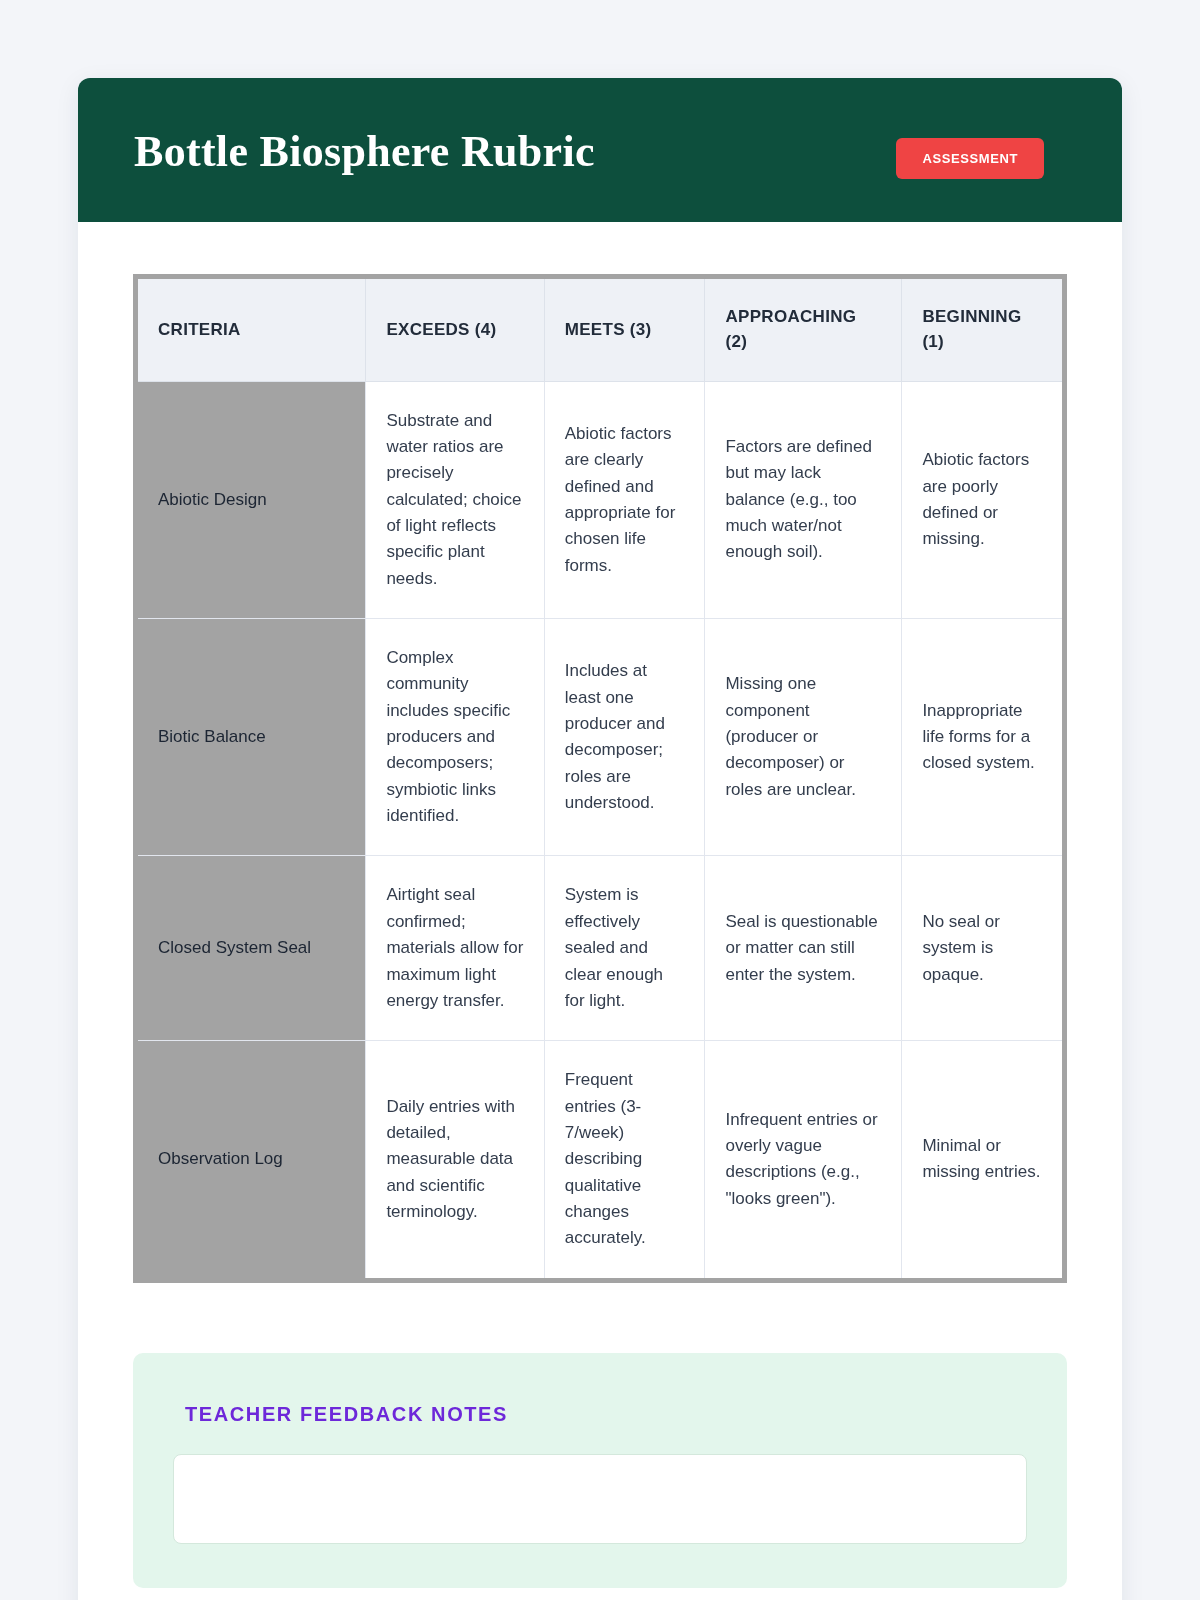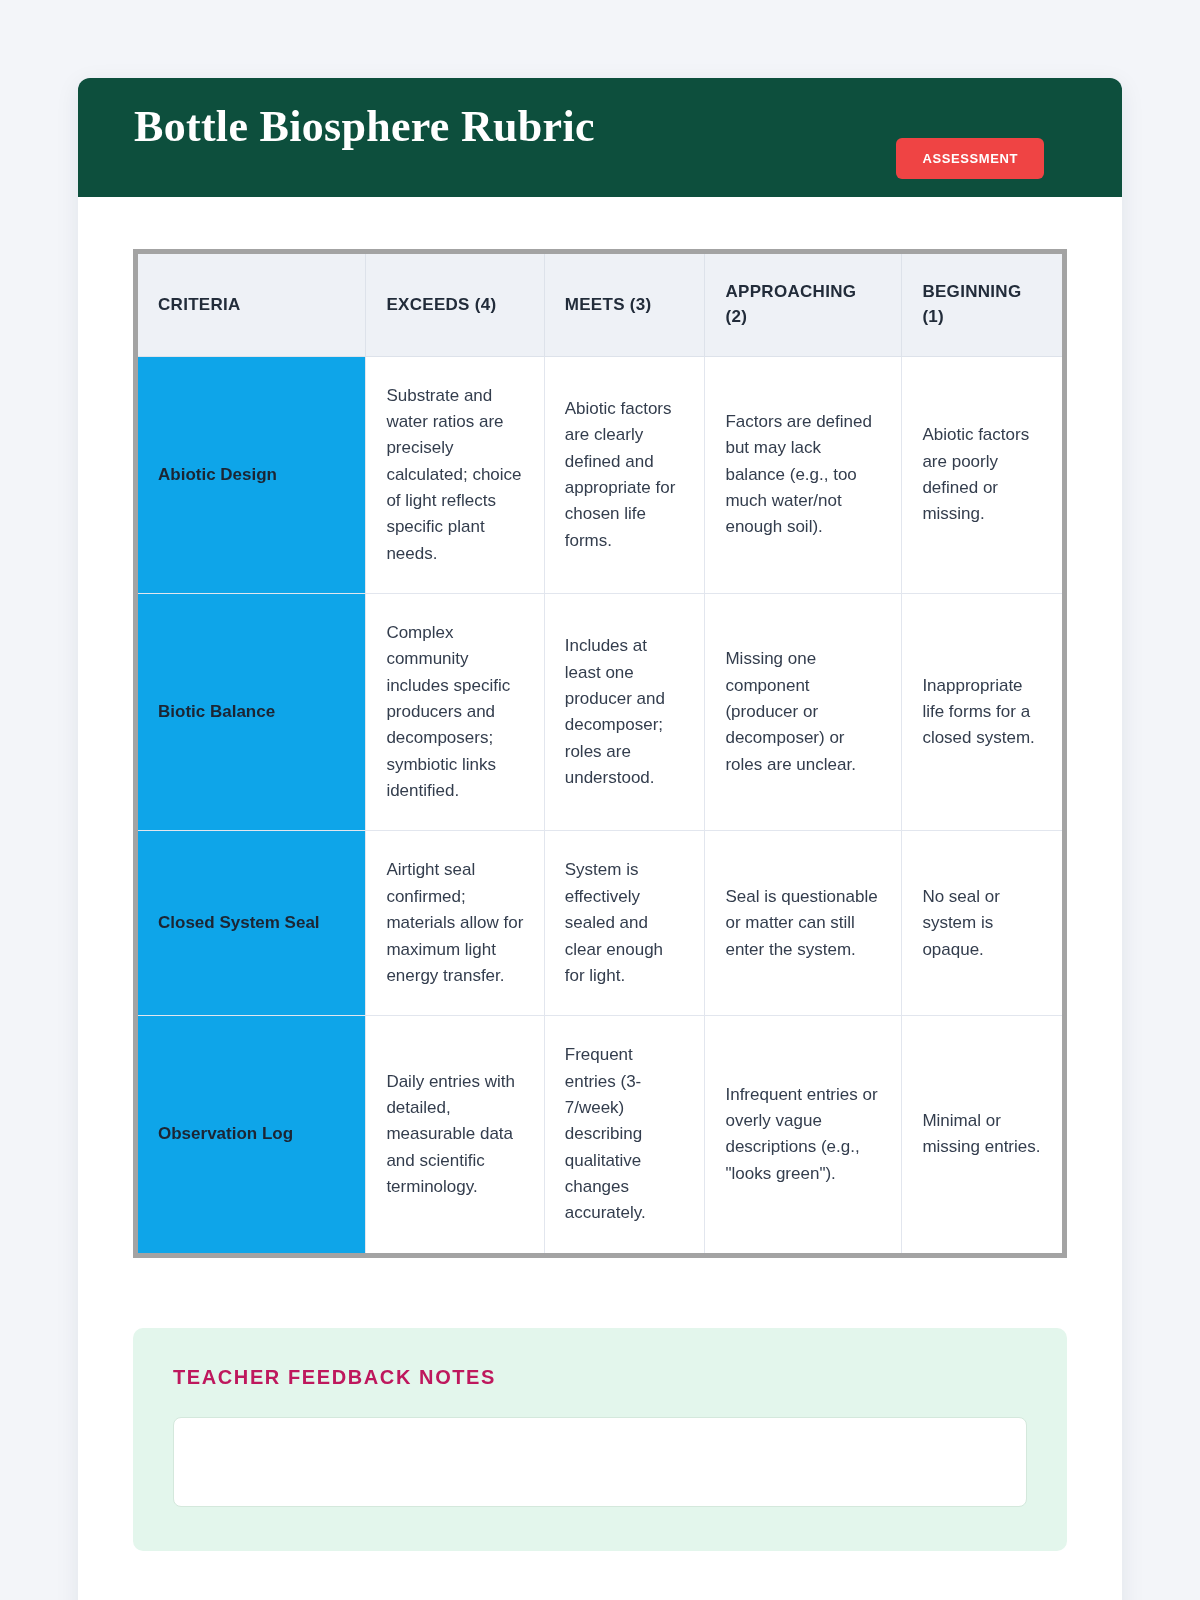--- a/index.html
+++ b/index.html
@@ -14,21 +14,21 @@
   .card {
     position: absolute;
     left: 78px; top: 78px;
     width: 1044px;
     border-radius: 12px;
     box-shadow: 0 6px 24px rgba(20,40,60,0.08);
     overflow: hidden;
   }
   .card-header {
     background: #0d4f3d;
-    padding: 25px 56px 46px 56px;
+    padding: 50px 56px 46px 56px;
     position: relative;
     color: #ffffff;
   }
   .page-title {
     font-family: "Liberation Serif", serif;
     font-size: 44px;
     font-weight: 700;
     letter-spacing: 0.3px;
     margin: 0;
     line-height: 1.1;
@@ -74,42 +74,42 @@
     border: 1px solid #dde2ea;
     line-height: 1.45;
   }
   table.rubric td {
     border: 1px solid #e2e6ee;
     padding: 26px 20px;
     vertical-align: middle;
     line-height: 1.55;
   }
   table.rubric td.criteria-cell {
-    font-weight: 700;
+    font-weight: 400;
     color: #1c2533;
-    background: #0ea5e9;
+    background: #a3a3a3;
   }
   col.c-criteria    { width: 24.8%; }
   col.c-exceeds     { width: 19.2%; }
   col.c-meets       { width: 17.3%; }
   col.c-approaching { width: 21.2%; }
   col.c-beginning   { width: 17.5%; }
 
   .feedback-panel {
     margin-top: 70px;
     background: #e3f6ec;
     border-radius: 10px;
     padding: 38px 40px 44px 40px;
   }
   .feedback-heading {
-    margin: 0;
+    margin: 12px;
     font-size: 20px;
     font-weight: 700;
     letter-spacing: 1.6px;
-    color: #be185d;
+    color: #6d28d9;
   }
   .feedback-input {
     margin-top: 28px;
     background: #ffffff;
     border: 1px solid #d4e8dc;
     border-radius: 8px;
     min-height: 90px;
     width: 100%;
   }
 </style>

